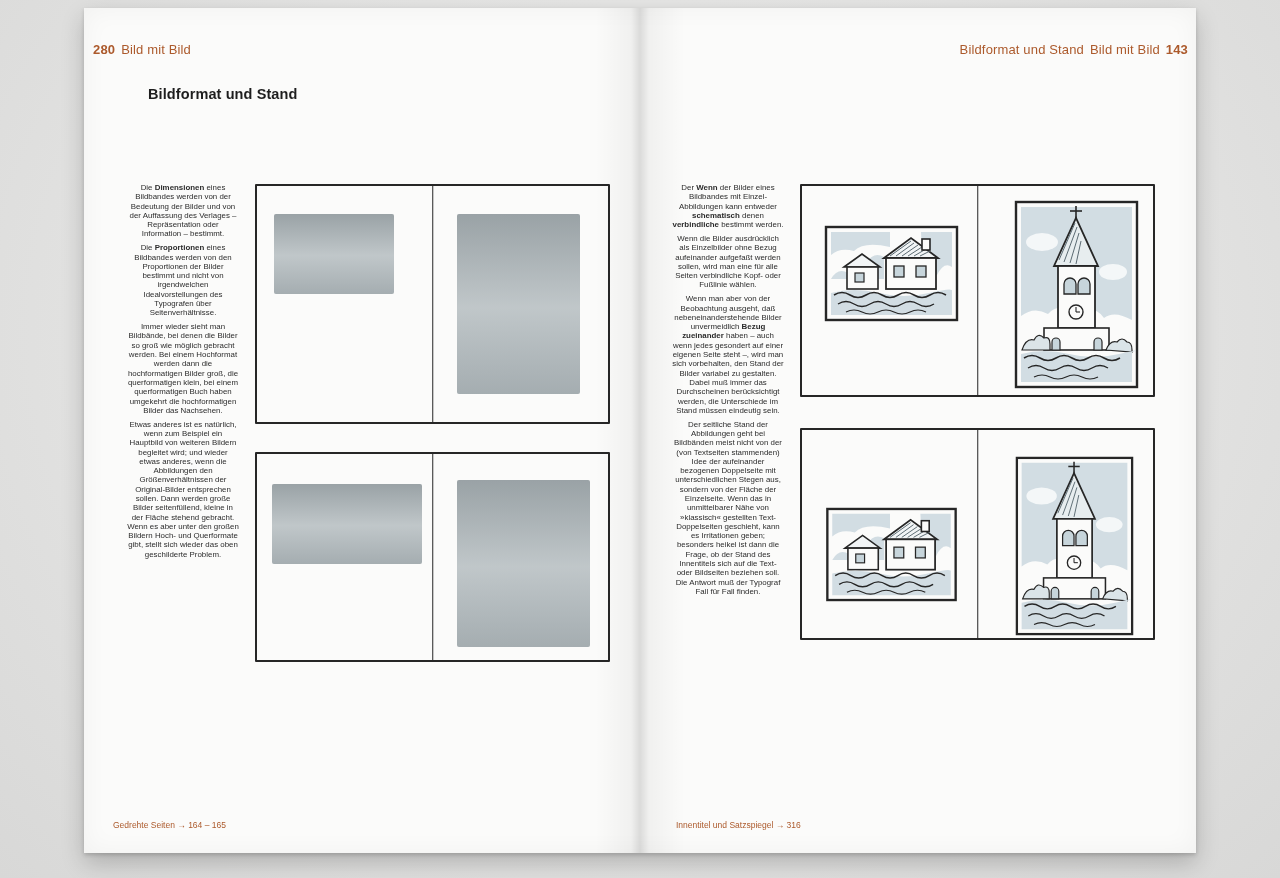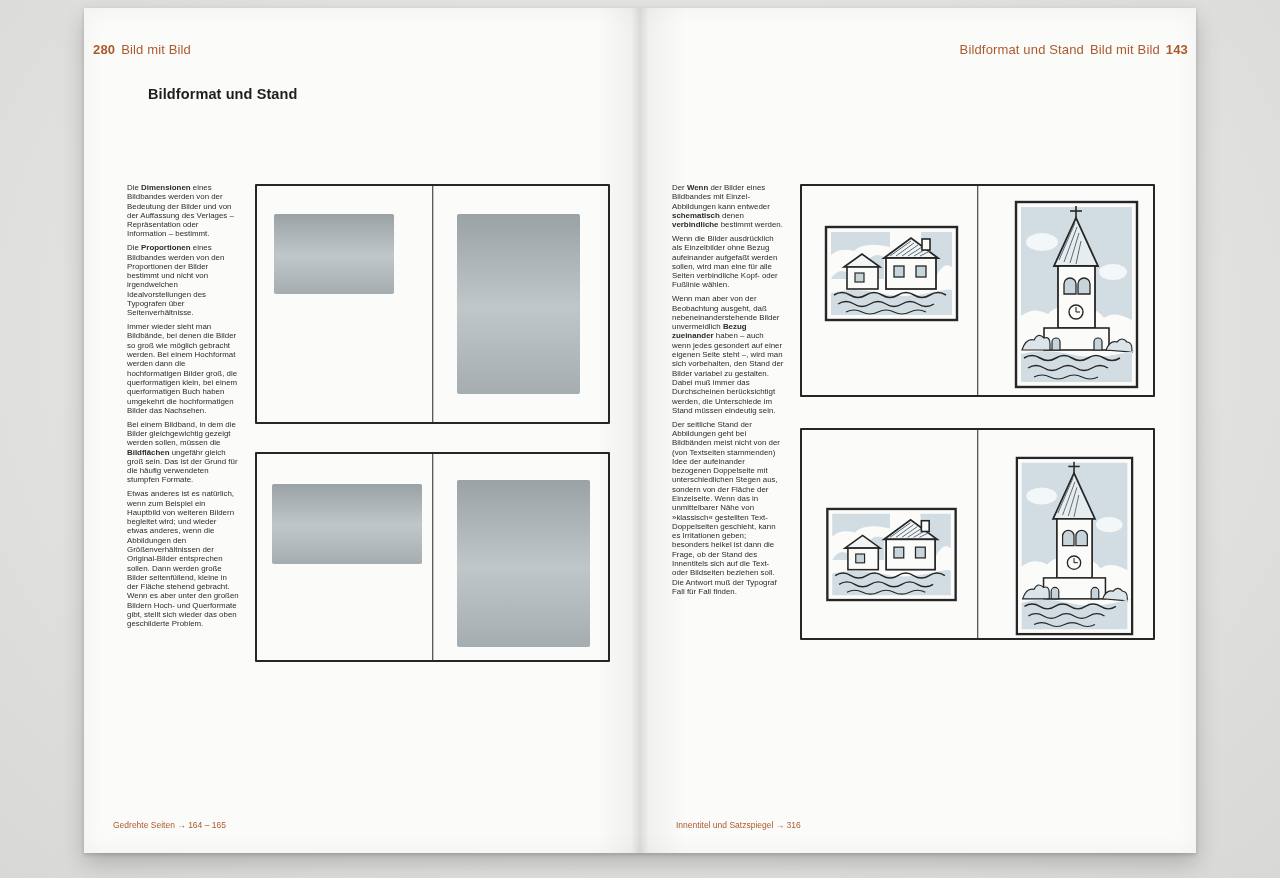--- a/index.html
+++ b/index.html
@@ -27,21 +27,21 @@
   .page-right { left:556px; }
 
   .running-head { position:absolute; top:34px; font-size:13px; letter-spacing:.15px; color:var(--accent,#ac5a2c); white-space:nowrap; }
   .rh-left  { left:9px; }
   .rh-right { right:8px; }
   .running-head .folio { font-weight:bold; }
   .rh-gap { display:inline-block; width:6px; }
 
   .chapter-title { position:absolute; left:64px; top:78px; font-size:14.5px; font-weight:bold; color:#1e1e1e; letter-spacing:.1px; }
 
-  .text-col { position:absolute; width:112px; font-size:7.9px; line-height:9.3px; color:var(--text,#2c2c2c); }
+  .text-col { position:absolute; width:112px; font-size:7.9px; line-height:9.3px; color:var(--text,#2c2c2c);text-align:center; }
   .col-left  { left:43px; top:175px; }
   .col-right { left:32px; top:175px; }
   .text-col p { margin:0 0 4.5px 0; }
   .text-col b { font-weight:bold; }
 
   .frame { position:absolute; border:2px solid var(--ink,#262626); border-radius:1px; background:var(--paper,#fbfbfa); }
   .frame .centerline { position:absolute; left:50%; top:0; bottom:0; width:1.5px; background:var(--ink,#262626); transform:translateX(-50%); }
   .f-lt { left:171px; top:176px; width:355px; height:240px; }
   .f-lb { left:171px; top:444px; width:355px; height:210px; }
   .f-rt { left:160px; top:176px; width:355px; height:213px; }
@@ -137,21 +137,20 @@
       <div class="running-head rh-left">
         <span class="folio">280</span><span class="rh-gap"></span><span>Bild mit Bild</span>
       </div>
 
       <h1 class="chapter-title">Bildformat und Stand</h1>
 
       <div class="text-col col-left">
           <p><span>Die </span><b>Dimensionen</b><span> eines Bildbandes werden von der Bedeutung der Bilder und von der Auffassung des Verlages – Repräsentation oder Information – bestimmt.</span></p>
           <p><span>Die </span><b>Proportionen</b><span> eines Bildbandes werden von den Proportionen der Bilder bestimmt und nicht von irgendwelchen Idealvorstellungen des Typografen über Seitenverhältnisse.</span></p>
           <p><span>Immer wieder sieht man Bildbände, bei denen die Bilder so groß wie möglich gebracht werden. Bei einem Hochformat werden dann die hochformatigen Bilder groß, die querformatigen klein, bei einem querformatigen Buch haben umgekehrt die hochformatigen Bilder das Nachsehen.</span></p>
-          <p><span>Bei einem Bildband, in dem die Bilder gleichgewichtig gezeigt werden sollen, müssen die </span><b>Bildflächen</b><span> ungefähr gleich groß sein. Das ist der Grund für die häufig verwendeten stumpfen Formate.</span></p>
           <p><span>Etwas anderes ist es natürlich, wenn zum Beispiel ein Hauptbild von weiteren Bildern begleitet wird; und wieder etwas anderes, wenn die Abbildungen den Größenverhältnissen der Original-Bilder entsprechen sollen. Dann werden große Bilder seitenfüllend, kleine in der Fläche stehend gebracht. Wenn es aber unter den großen Bildern Hoch- und Querformate gibt, stellt sich wieder das oben geschilderte Problem.</span></p>
         </div>
 
       <div class="frame f-lt">
         <div class="centerline"></div>
         <div class="gray-rect lt-g1"></div>
         <div class="gray-rect lt-g2"></div>
       </div>
 
       <div class="frame f-lb">

